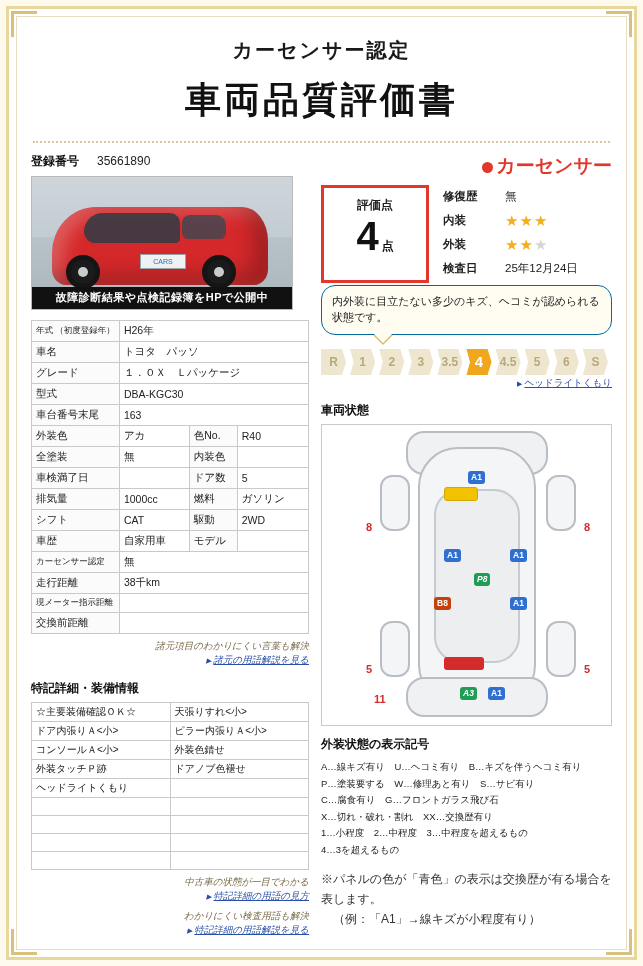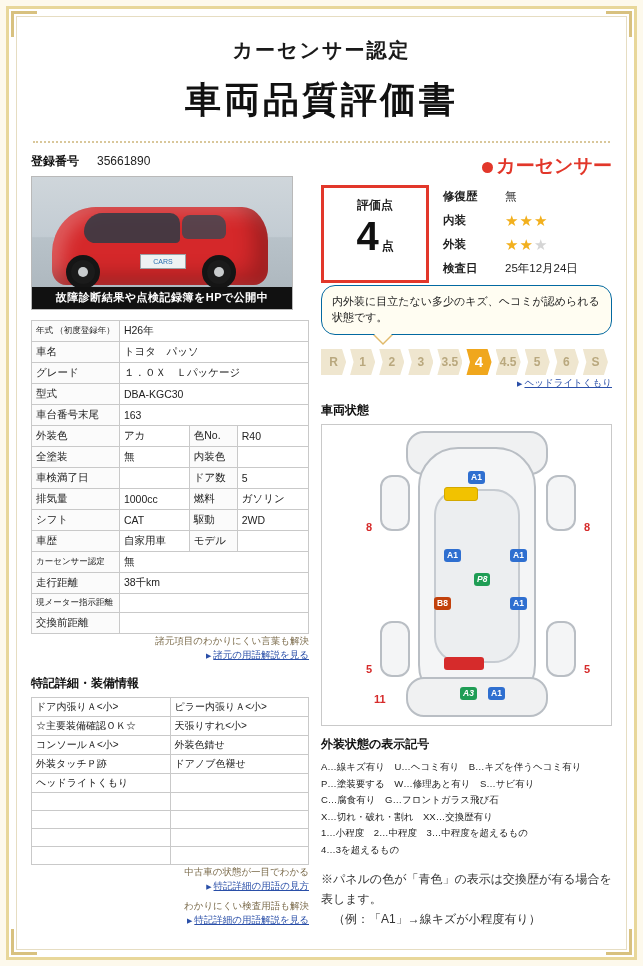--- a/index.html
+++ b/index.html
@@ -163,24 +163,26 @@
   }
   td.k {
     background: #fbfbfb;
     width: 78px;
     white-space: nowrap;
   }
   td.k2 { background: #fbfbfb; width: 48px; white-space: nowrap; }
   .tiny { font-size: 8.5px; }
 
   .link-note {
+    margin-top: 5px;
     text-align: right;
     font-size: 9.5px;
     color: #7a6a4a;
     line-height: 1.5;
+    font-style: italic;
   }
   .link-note a, .link {
     color: #2a4fa8;
     text-decoration: underline;
   }
   .link-arrow:before {
     content: "\25B6";
     font-size: 7px;
     margin-right: 2px;
     color: #2a4fa8;
@@ -521,26 +523,26 @@
           <div class="link-note">
             <div>諸元項目のわかりにくい言葉も解決</div>
             <div class="link-arrow"><span class="link">諸元の用語解説を見る</span></div>
           </div>
 
           <div class="sec-title">特記詳細・装備情報</div>
 
           <table class="opt">
             <tbody>
               <tr>
+                <td>☆主要装備確認ＯＫ☆</td>
+                <td>天張りすれ&lt;小&gt;</td>
+              </tr>
+              <tr>
                 <td>ドア内張りＡ&lt;小&gt;</td>
                 <td>ピラー内張りＡ&lt;小&gt;</td>
-              </tr>
-              <tr>
-                <td>☆主要装備確認ＯＫ☆</td>
-                <td>天張りすれ&lt;小&gt;</td>
               </tr>
               <tr>
                 <td>コンソールＡ&lt;小&gt;</td>
                 <td>外装色錆せ</td>
               </tr>
               <tr>
                 <td>外装タッチＰ跡</td>
                 <td>ドアノブ色褪せ</td>
               </tr>
               <tr>

